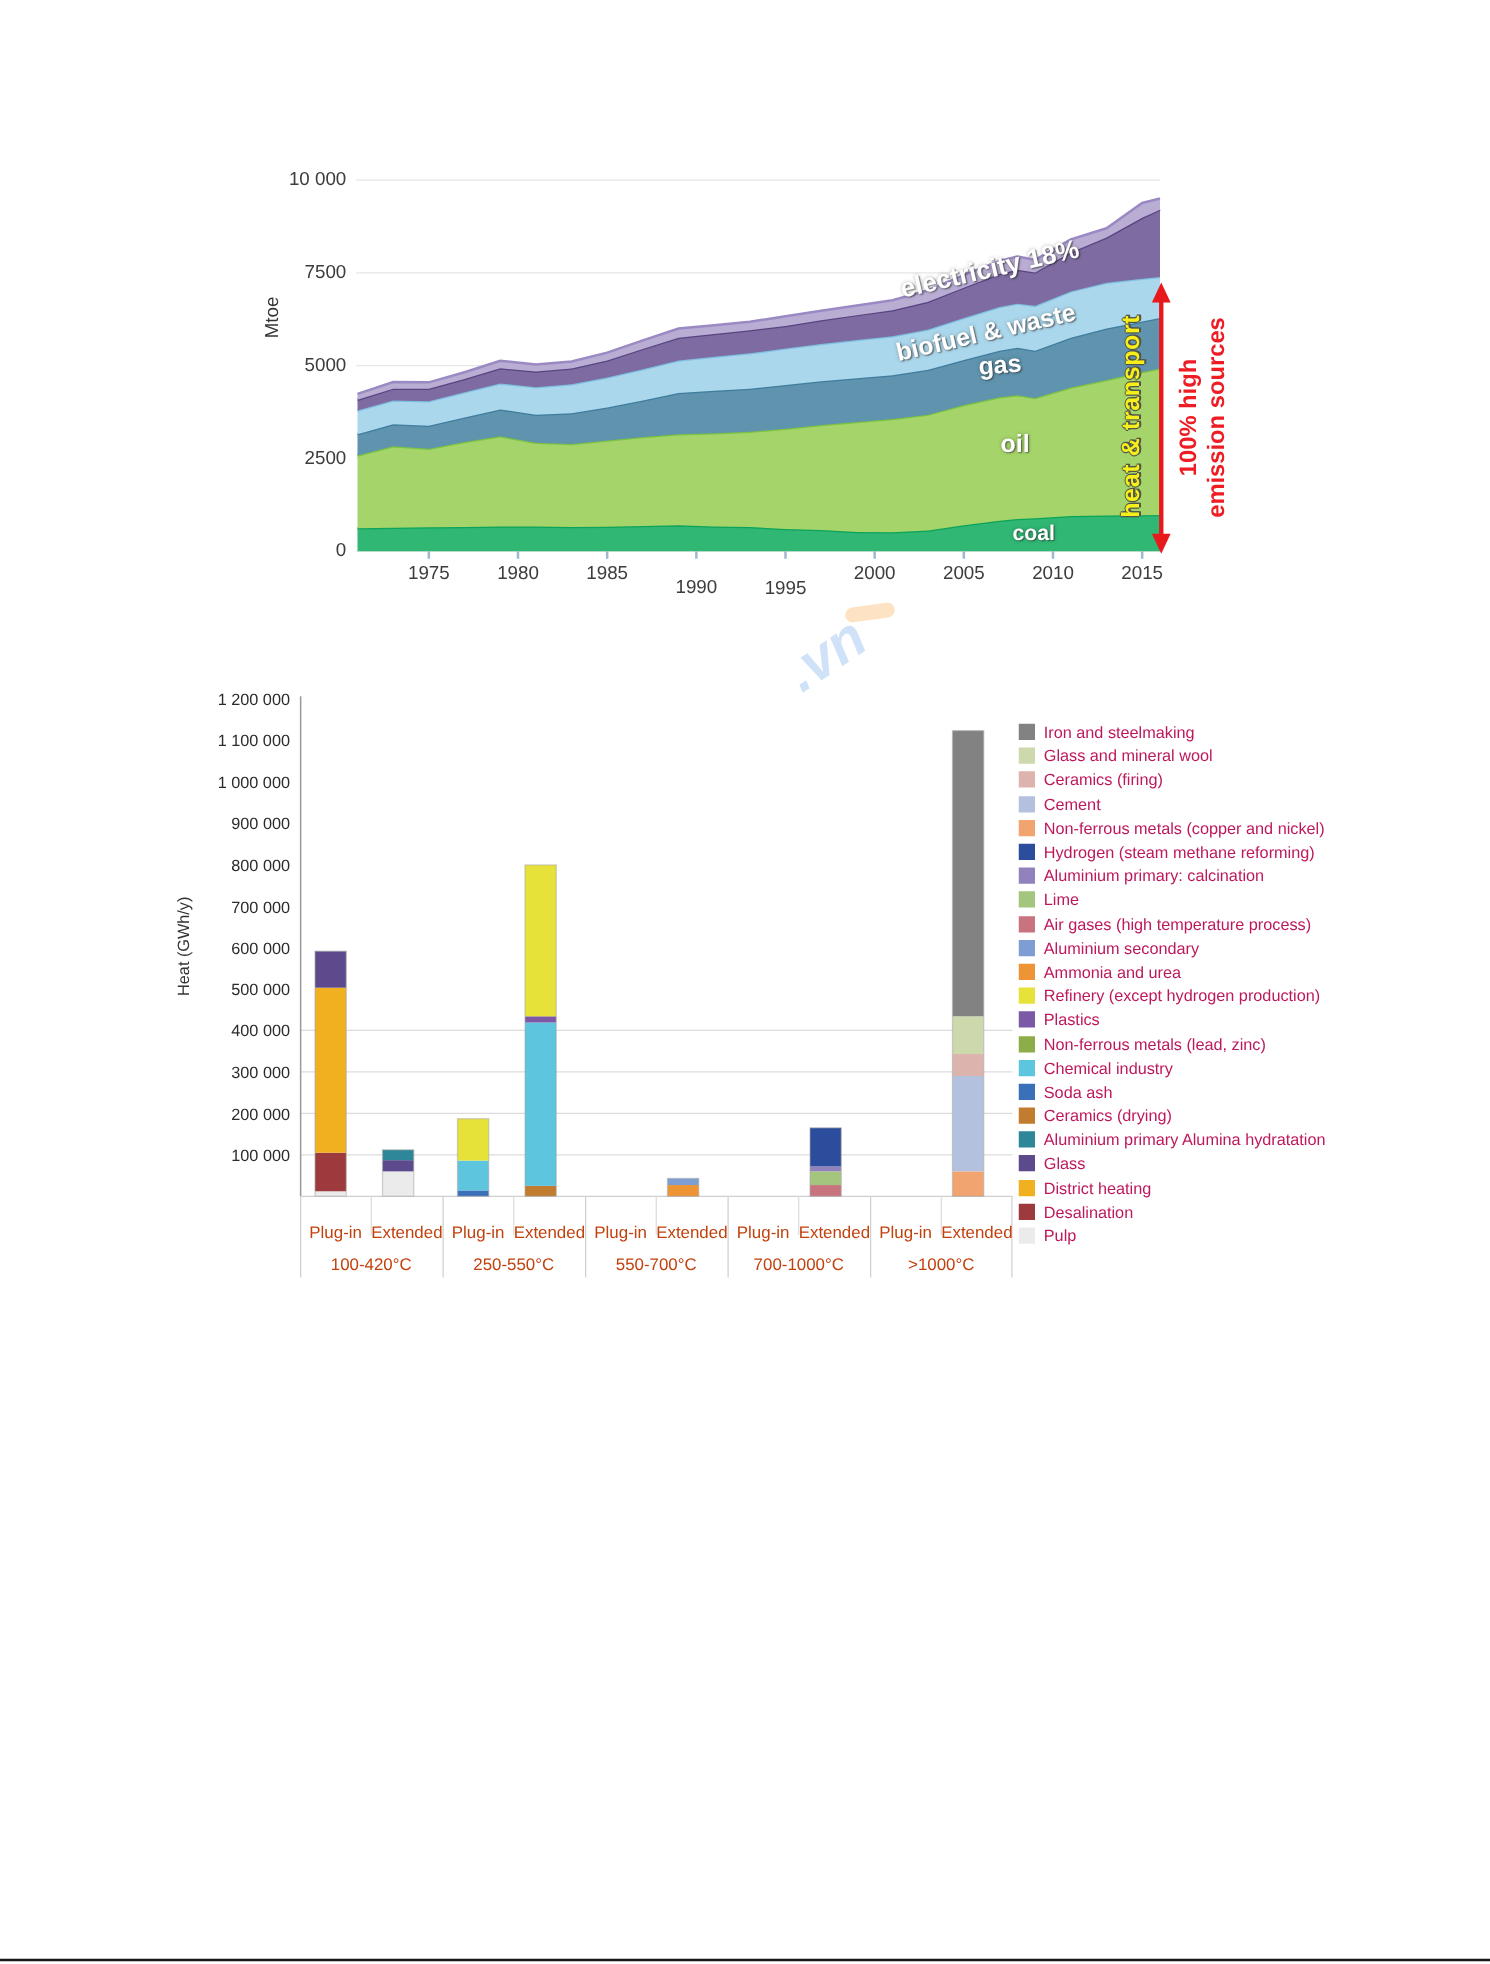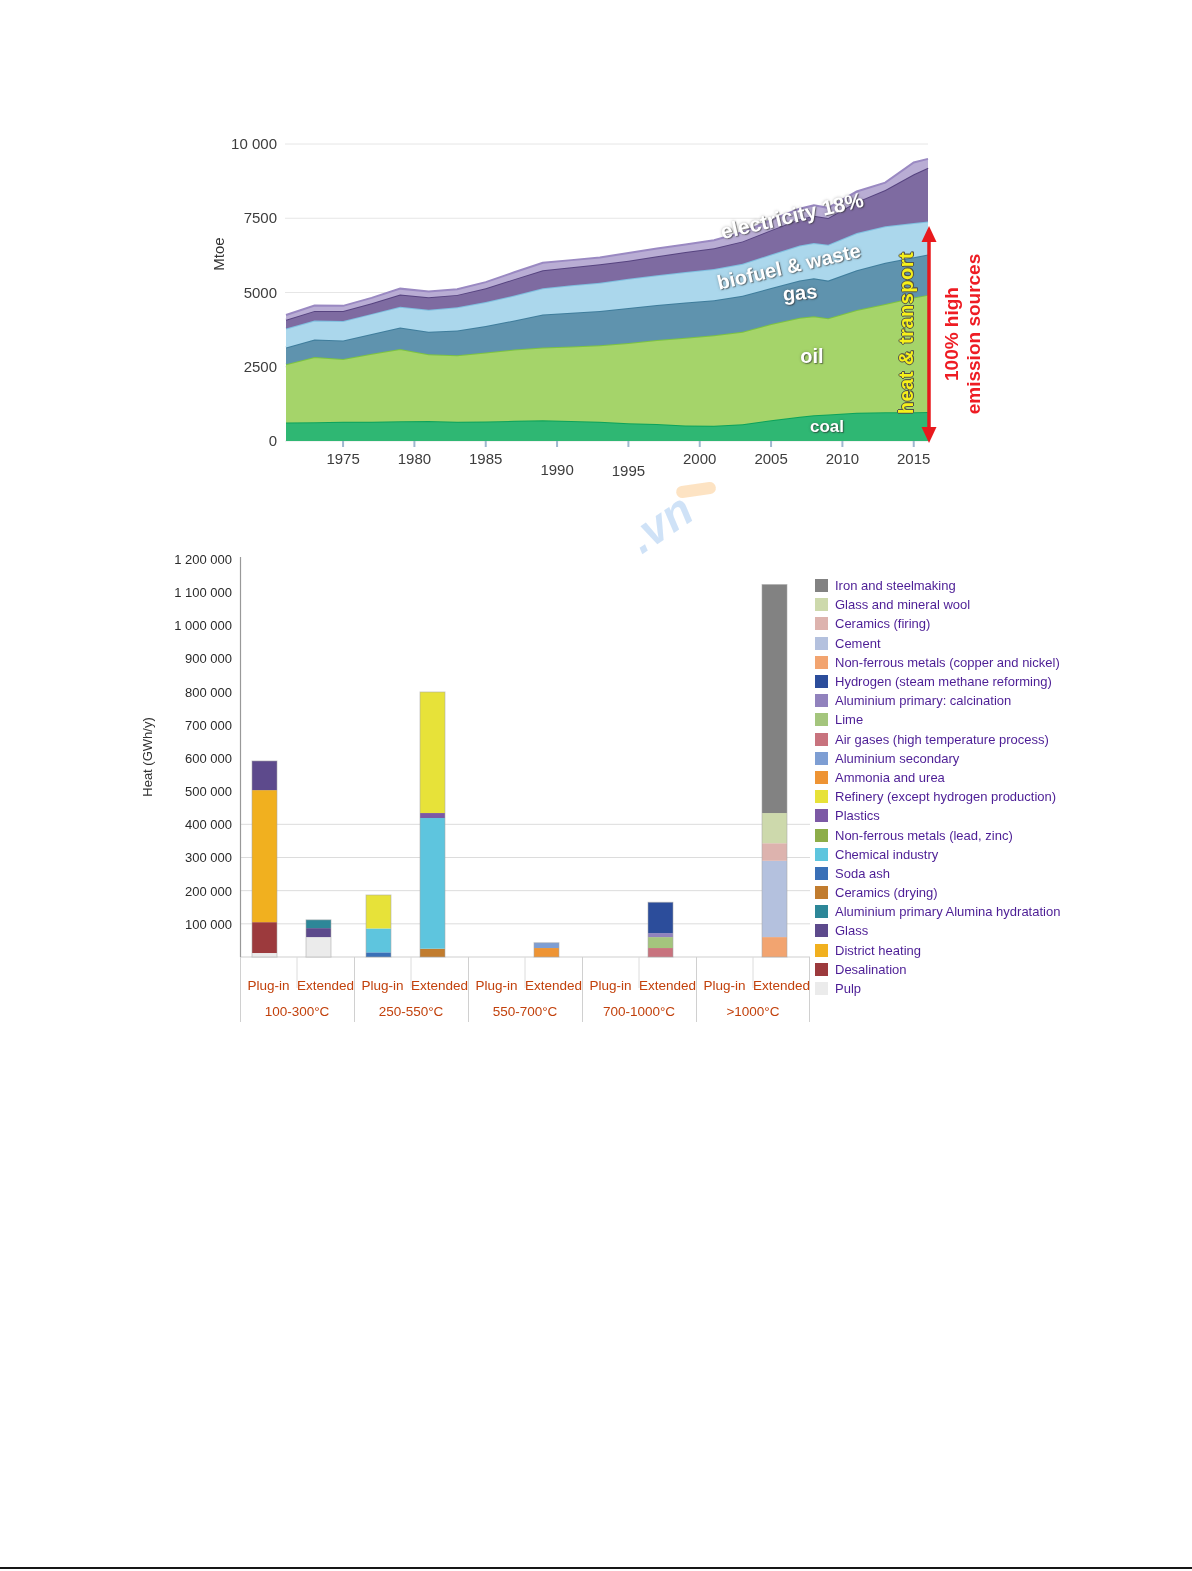--- a/index.html
+++ b/index.html
@@ -23,21 +23,21 @@
   .watermark{position:absolute;font-size:46px;font-weight:bold;font-style:italic;
      color:rgba(140,185,235,.42);transform:translate(-50%,-50%) rotate(-34deg);}
   .wm-smudge{position:absolute;left:676px;top:484px;width:40px;height:12px;border-radius:6px;
      background:rgba(249,186,106,.40);transform:rotate(-8deg);}
   
   .yticks-bar div{position:absolute;width:110px;text-align:right;font-size:13px;color:#2b2b2b;}
   .bar-xlab div{position:absolute;text-align:center;font-size:13.5px;color:#c2410c;white-space:nowrap;}
   .legend{position:absolute;left:815px;top:576px;}
   .legend-item{display:flex;align-items:center;height:19.2px;}
   .legend-swatch{width:13px;height:13px;flex:0 0 13px;margin-right:7px;}
-  .legend-label{font-size:13px;color:#4c1d95;white-space:nowrap;}
+  .legend-label{font-size:13px;color:#be185d;white-space:nowrap;}
   .bottom-rule{position:absolute;left:0;right:0;top:1567px;height:2px;background:#161616;}
 </style>
 </head>
 <body>
 
 <div class="page">
 
   <svg id="area-svg" width="1192" height="540">
       <line x1="285" x2="928" y1="441" y2="441" stroke="#e6e6e6" stroke-width="1"></line>
       <line x1="285" x2="928" y1="366.75" y2="366.75" stroke="#e6e6e6" stroke-width="1"></line>
@@ -169,21 +169,21 @@
       <div style="left: 122px; top: 717.81px;">700 000</div>
       <div style="left: 122px; top: 684.64px;">800 000</div>
       <div style="left: 122px; top: 651.47px;">900 000</div>
       <div style="left: 122px; top: 618.3px;">1 000 000</div>
       <div style="left: 122px; top: 585.13px;">1 100 000</div>
       <div style="left: 122px; top: 551.96px;">1 200 000</div>
     </div>
   <div class="bar-xlab" id="bar-xlabels">
       <div style="left: 223.5px; top: 978px; width: 90px;">Plug-in</div>
       <div style="left: 280.5px; top: 978px; width: 90px;">Extended</div>
-      <div style="left: 241px; top: 1004px; width: 112px;">100-300°C</div>
+      <div style="left: 241px; top: 1004px; width: 112px;">100-420°C</div>
       <div style="left: 337.5px; top: 978px; width: 90px;">Plug-in</div>
       <div style="left: 394.5px; top: 978px; width: 90px;">Extended</div>
       <div style="left: 355px; top: 1004px; width: 112px;">250-550°C</div>
       <div style="left: 451.5px; top: 978px; width: 90px;">Plug-in</div>
       <div style="left: 508.5px; top: 978px; width: 90px;">Extended</div>
       <div style="left: 469px; top: 1004px; width: 112px;">550-700°C</div>
       <div style="left: 565.5px; top: 978px; width: 90px;">Plug-in</div>
       <div style="left: 622.5px; top: 978px; width: 90px;">Extended</div>
       <div style="left: 583px; top: 1004px; width: 112px;">700-1000°C</div>
       <div style="left: 679.5px; top: 978px; width: 90px;">Plug-in</div>

